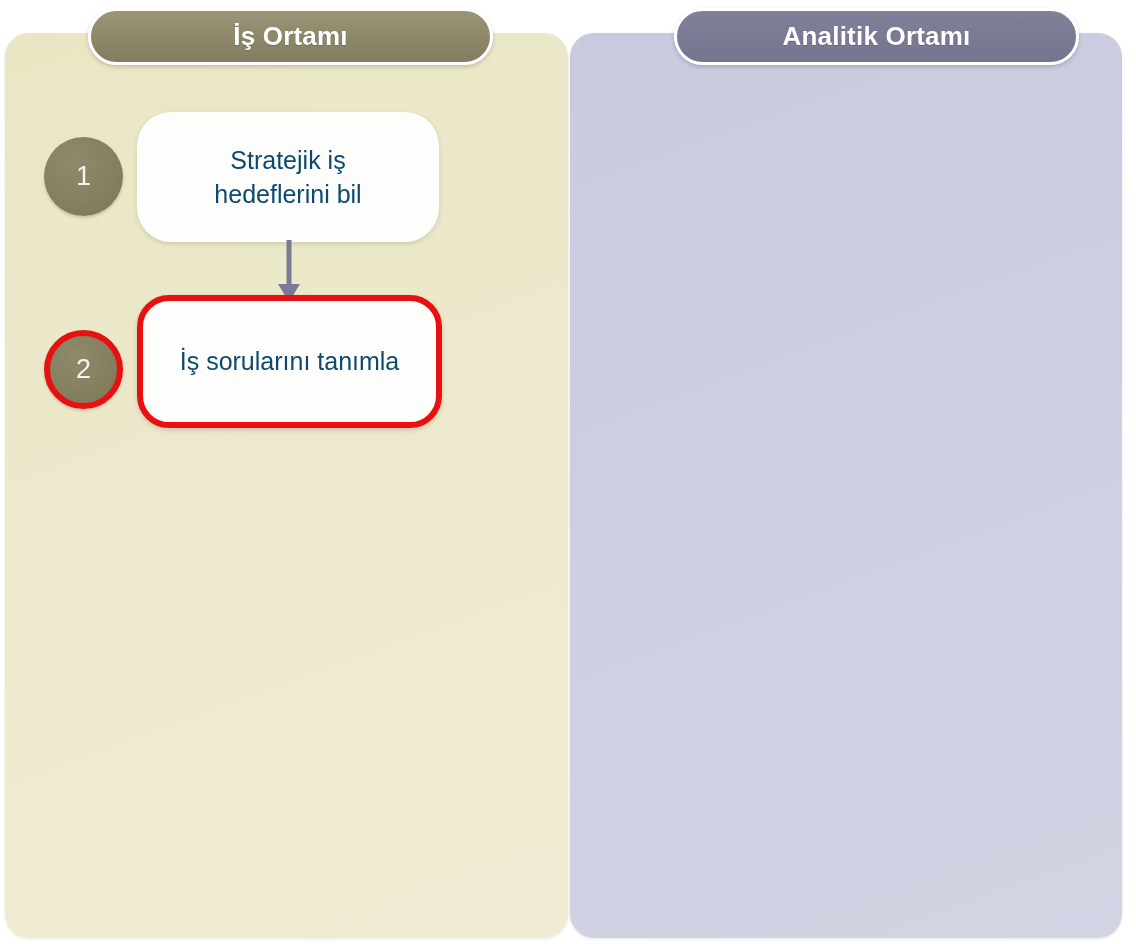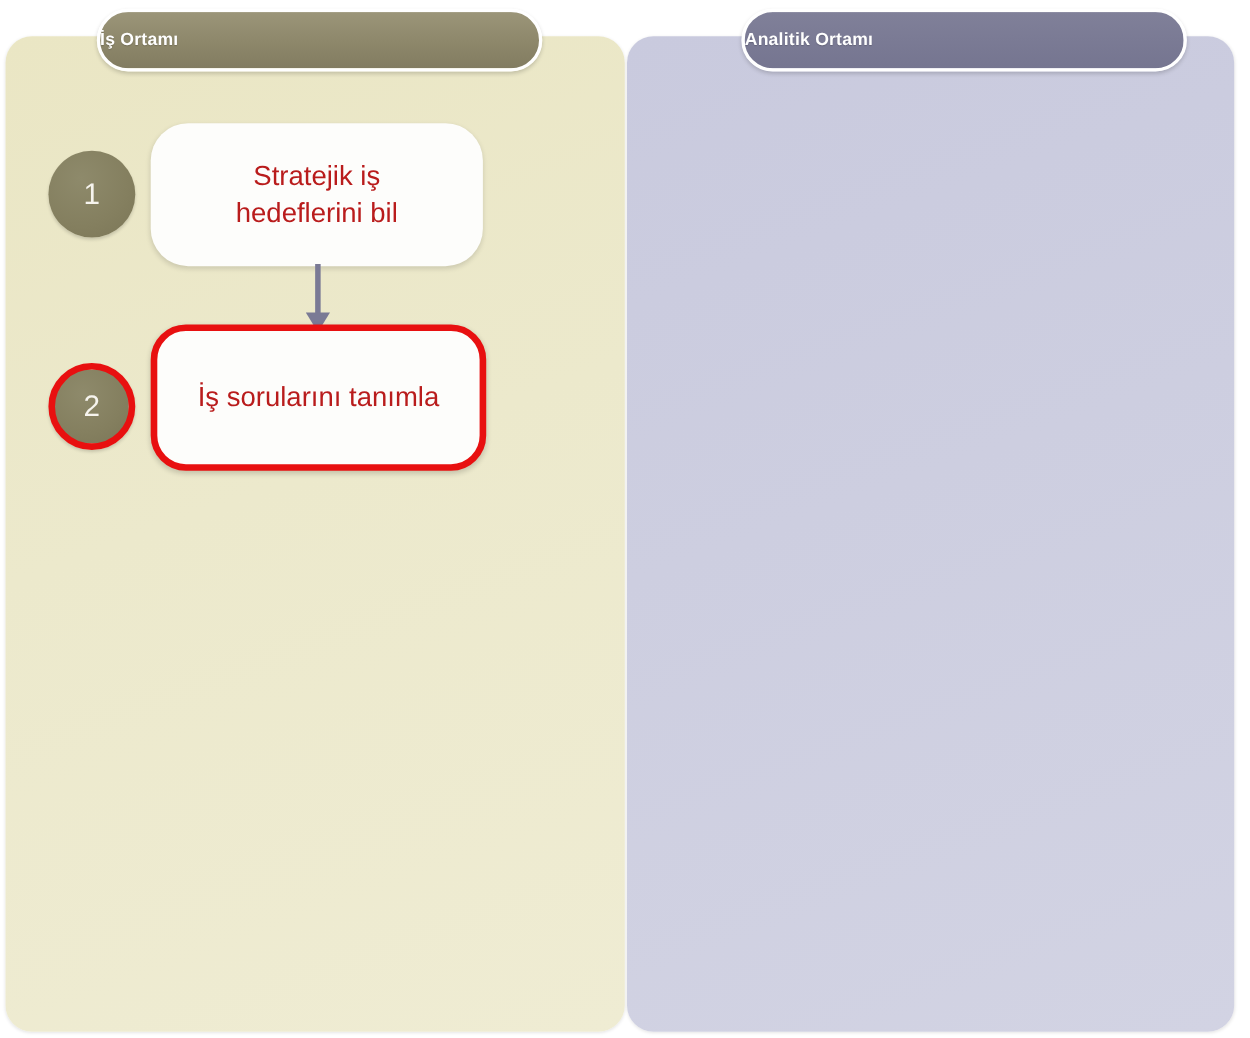--- a/index.html
+++ b/index.html
@@ -44,22 +44,23 @@
   }
 
   
   .pill {
     position: absolute;
     top: 8px;
     height: 57px;
     border-radius: 30px;
     display: flex;
     align-items: center;
+    justify-content: center;
     color: #ffffff;
-    font-size: 16px;
+    font-size: 26px;
     font-weight: bold;
     letter-spacing: 0.2px;
     border: 3px solid #ffffff;
     box-sizing: border-box;
     box-shadow: 0 2px 4px rgba(0,0,0,0.18);
     text-shadow: 0 1px 1px rgba(0,0,0,0.18);
   }
   #pill-business {
     left: 88px;
     width: 405px;
@@ -99,21 +100,21 @@
 
   
   .process-box {
     position: absolute;
     background: #fdfdfb;
     border-radius: 34px;
     display: flex;
     align-items: center;
     justify-content: center;
     text-align: center;
-    color: #b91c1c;
+    color: #0c4a6e;
     font-size: 25px;
     line-height: 1.38;
     box-sizing: border-box;
     padding: 0 16px;
     box-shadow: 0 2px 5px rgba(0,0,0,0.13);
   }
   #process-box-1 {
     left: 137px;
     top: 112px;
     width: 302px;

